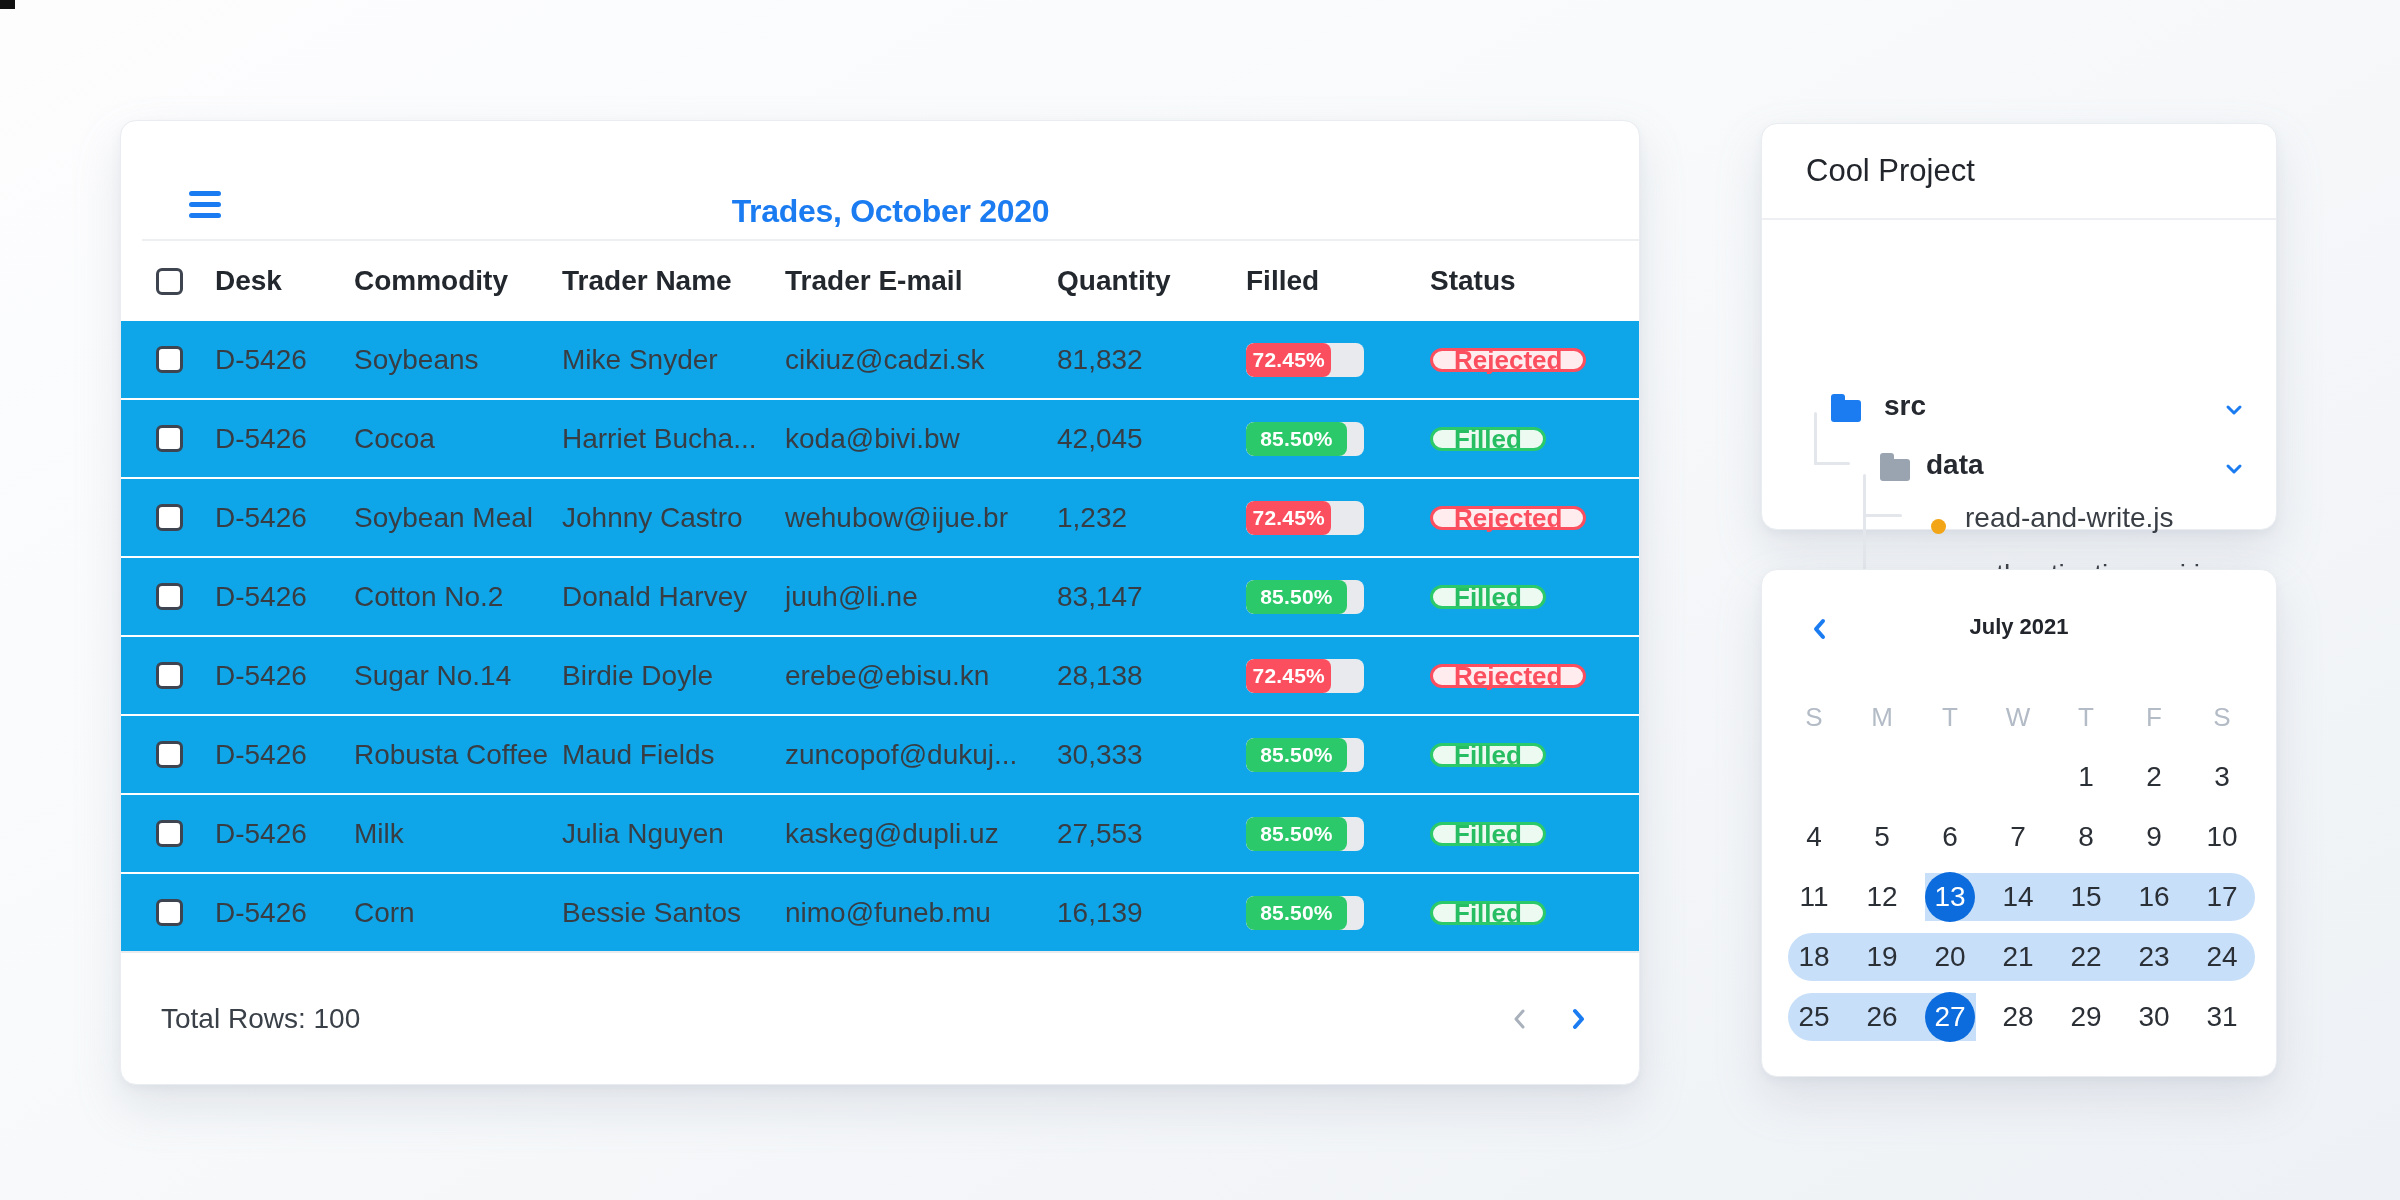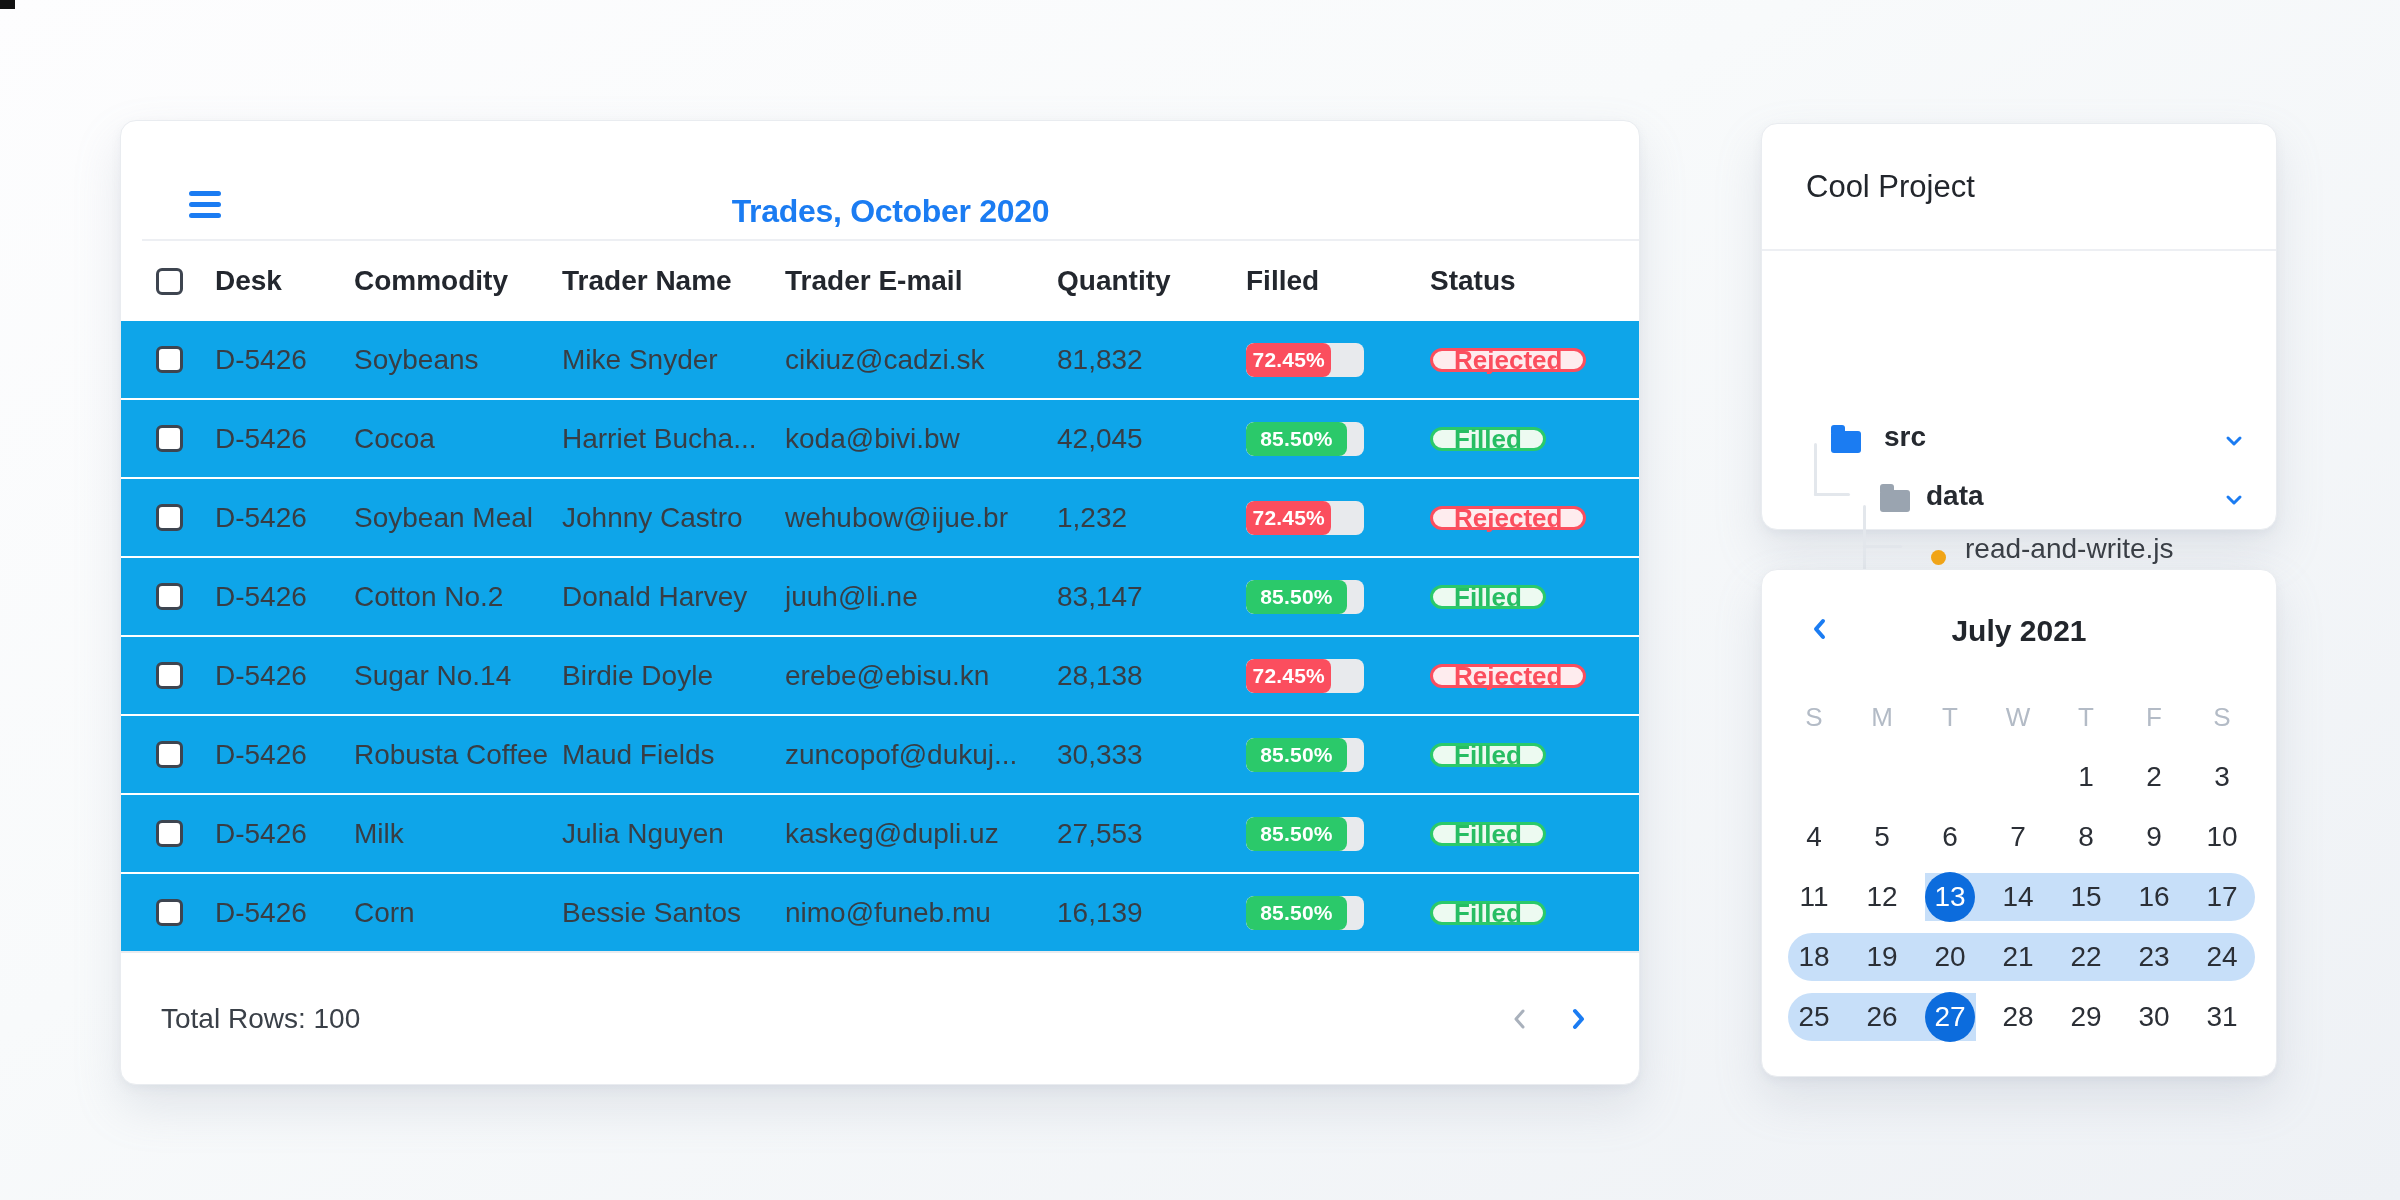--- a/index.html
+++ b/index.html
@@ -41,39 +41,39 @@
   .pill.red { color:#fb4e5e; border:3px solid #fb4e5e; background:#feecee; }
   .pill.green { color:#27bd63; border:3px solid #2bc96a; background:#edfaf1; }
   .t-footer { position:absolute; left:0; right:0; bottom:0; height:133px; border-top:2px solid #e9ebef;
     display:flex; align-items:center; justify-content:space-between; padding:0 44px 0 40px;
     font-size:28px; color:#3a4048; border-radius:0 0 16px 16px; }
   .pager { display:flex; align-items:center; gap:24px; }
   .pager .pg { width:34px; height:34px; display:flex; align-items:center; justify-content:center; cursor:pointer; }
 
   
   .tree-card { left:1761px; top:123px; width:516px; height:407px; }
-  .p-header { height:127px; border-bottom:2px solid #edeff3; display:flex; align-items:center; padding-left:44px;
+  .p-header { height:96px; border-bottom:2px solid #edeff3; display:flex; align-items:center; padding-left:44px;
     font-size:31px; color:#22262c; }
   .tree { position:relative; height:278px; }
   .conn { position:absolute; background:#e3e7ec; border-radius:2px; }
   .trerow { position:absolute; height:36px; display:flex; align-items:flex-end;margin-left:28px; }
   .folder { position:relative; width:30px; height:22px; border-radius:3px; }
   .folder::before { content:""; position:absolute; left:0; top:-6px; width:14px; height:8px; border-radius:3px 3px 0 0; background:inherit; }
   .folder.blue { background:#1b7cf2; }
   .folder.gray { background:#9aa4b0; }
   .tlabel { font-size:28px; font-weight:700; color:#262a30; }
   .flabel { font-size:28px; color:#3a3f46; }
   .fdot { width:15px; height:15px; border-radius:50%; background:#f2a516; }
   .tree-chev { position:absolute; right:30px; cursor:pointer; display:flex; }
 
   
   .cal-card { left:1761px; top:569px; width:516px; height:508px; }
   .cal-head { position:relative; height:100px; }
   .cal-prev { position:absolute; left:44px; top:45px; width:28px; height:28px; display:flex; cursor:pointer; }
-  .cal-title { position:absolute; left:0; right:0; top:44px; text-align:center; font-size:30px; font-weight:700; color:#22262c; }
+  .cal-title { position:absolute; left:0; right:0; top:44px; text-align:center; font-size:22px; font-weight:700; color:#22262c; }
   .wdrow { position:absolute; top:127px; left:18px; width:476px; height:40px; display:grid; grid-template-columns:repeat(7,68px); }
   .wdrow span { display:flex; align-items:center; justify-content:center; font-size:26px; color:#b3bbc6; }
   .band { position:absolute; height:48px; background:#c7dff9; z-index:1; }
   .band.b1 { top:303px; left:163px; width:330px; border-radius:0 24px 24px 0; }
   .band.b2 { top:363px; left:26px;  width:467px; border-radius:24px; }
   .band.b3 { top:423px; left:26px;  width:188px; border-radius:24px 0 0 24px; }
   .selcircle { position:absolute; width:50px; height:50px; border-radius:50%; background:#0c6cdd; z-index:2; }
   .selcircle.c1 { left:163px; top:302px; }
   .selcircle.c2 { left:163px; top:422px; }
   .daysgrid { position:absolute; top:177px; left:18px; width:476px; display:grid;

